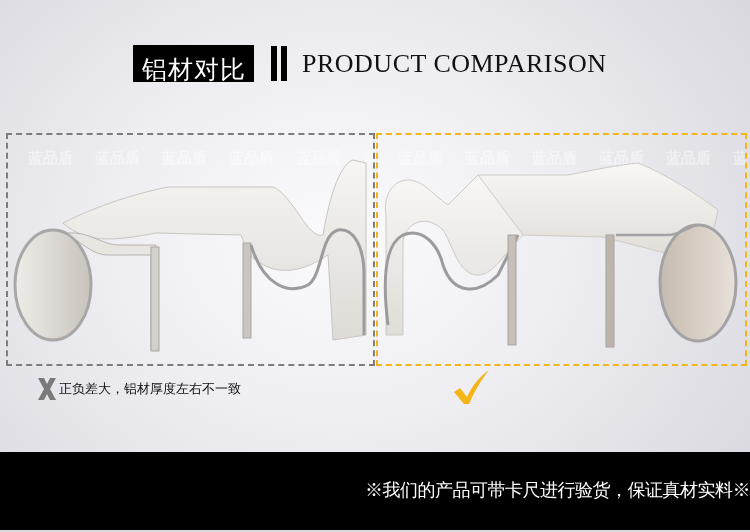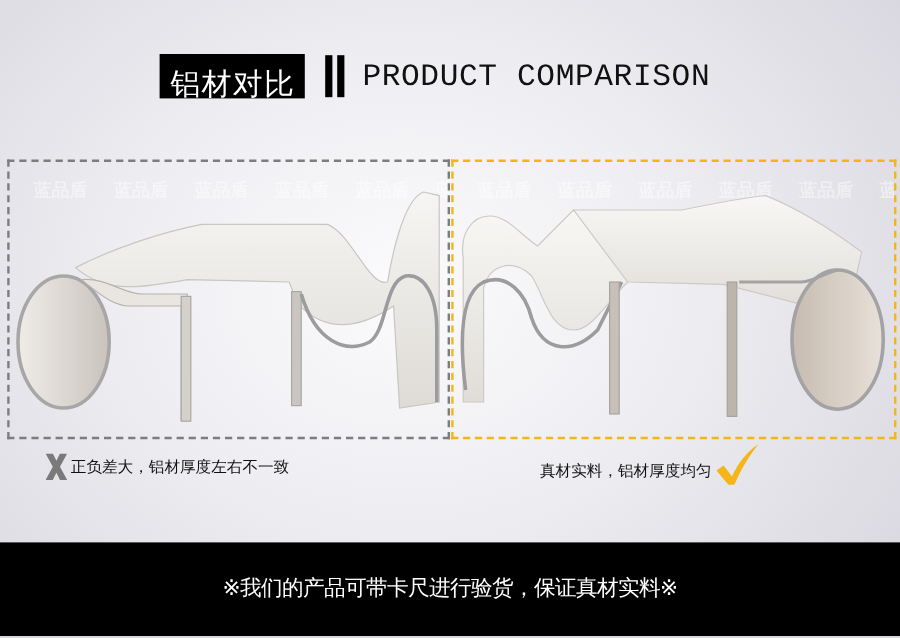--- a/index.html
+++ b/index.html
@@ -12,41 +12,41 @@
   .title-row { position:absolute; top:45px; left:133px; height:37px; display:flex; align-items:center; }
   .title-cn {
     background:#000; color:#fff; height:37px; padding:12px 8px 0 9px;
     display:flex; align-items:center;
     font-size:25px; letter-spacing:1px;
   }
   .title-bars { display:flex; gap:4px; margin-left:17px; height:35px; }
   .title-bars span { display:block; width:6px; height:35px; background:#000; }
   .title-en {
     margin-left:15px; color:#111;
-    font-family: Liberation Mono, monospace;
+    font-family: Liberation Serif, serif;
     font-size:26px; letter-spacing:0.5px; font-weight:400;
   }
   .panel { position:absolute; top:133px; height:233px; }
   .panel-left { left:6px; width:369px; border:2px dashed #7d7d80; }
   .panel-right { left:376px; width:371px; border:2px dashed #f4b518; }
   .watermark-row {
     position:absolute; top:14px; left:0; right:0; height:22px;
     display:flex; gap:22px; padding-left:20px; overflow:hidden;
     color:rgba(255,255,255,0.55); font-size:15px; font-weight:bold; white-space:nowrap;
   }
   .watermark-row span { opacity:0.8; }
   .profile-svg { position:absolute; left:0; top:0; }
   .caption { position:absolute; display:flex; align-items:center; color:#111; font-size:13px; }
   .caption-left { top:378px; left:38px; }
   .caption-right { top:380px; left:450px; }
   .x-icon { width:18px; height:22px; margin-right:3px; }
   .check-icon { width:38px; height:36px; margin-left:2px; margin-top:-10px; }
   .footer-band {
     position:absolute; left:0; top:452px; width:750px; height:78px; background:#000;
-    display:flex; align-items:center; justify-content:center;
+    display:flex; align-items:center; justify-content:flex-end;font-family:Liberation Serif, serif;
   }
   .footer-text { color:#fff; font-size:18px; letter-spacing:-0.5px; margin-top:-2px; }
   .bottom-strip { position:absolute; left:0; top:530px; width:750px; height:2px; background:#d9d8de; }
 </style>
 </head>
 <body>
 
 <div class="title-row">
   <div class="title-cn">铝材对比</div>
   <div class="title-bars">
@@ -122,21 +122,20 @@
 </div>
 
 <div class="caption caption-left">
   <svg class="x-icon" viewBox="0 0 18 22">
     <polygon points="0,0 6,0 9,6 12,0 18,0 12,11 18,22 12,22 9,16 6,22 0,22 6,11" fill="#7a7a7a"></polygon>
   </svg>
   <span>正负差大，铝材厚度左右不一致</span>
 </div>
 
 <div class="caption caption-right">
-  <span>真材实料，铝材厚度均匀</span>
   <svg class="check-icon" viewBox="0 0 38 36">
     <path d="M2,22 L8,18 L15,27 C20,16 27,7 37,0 C30,9 23,20 17,34 L12,34 Z" fill="#f4b518"></path>
   </svg>
 </div>
 
 <div class="footer-band">
   <div class="footer-text">※我们的产品可带卡尺进行验货，保证真材实料※</div>
 </div>
 <div class="bottom-strip"></div>
 

